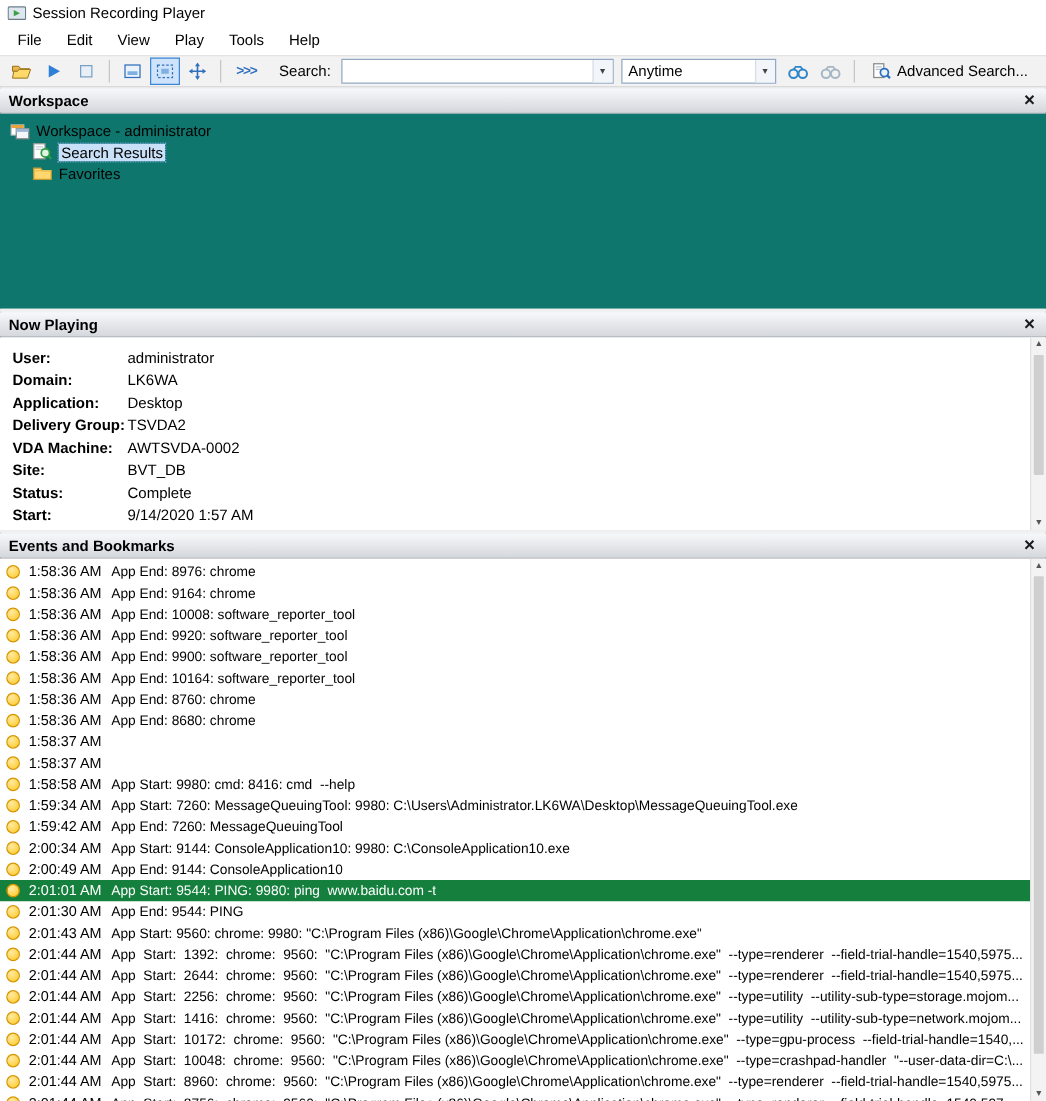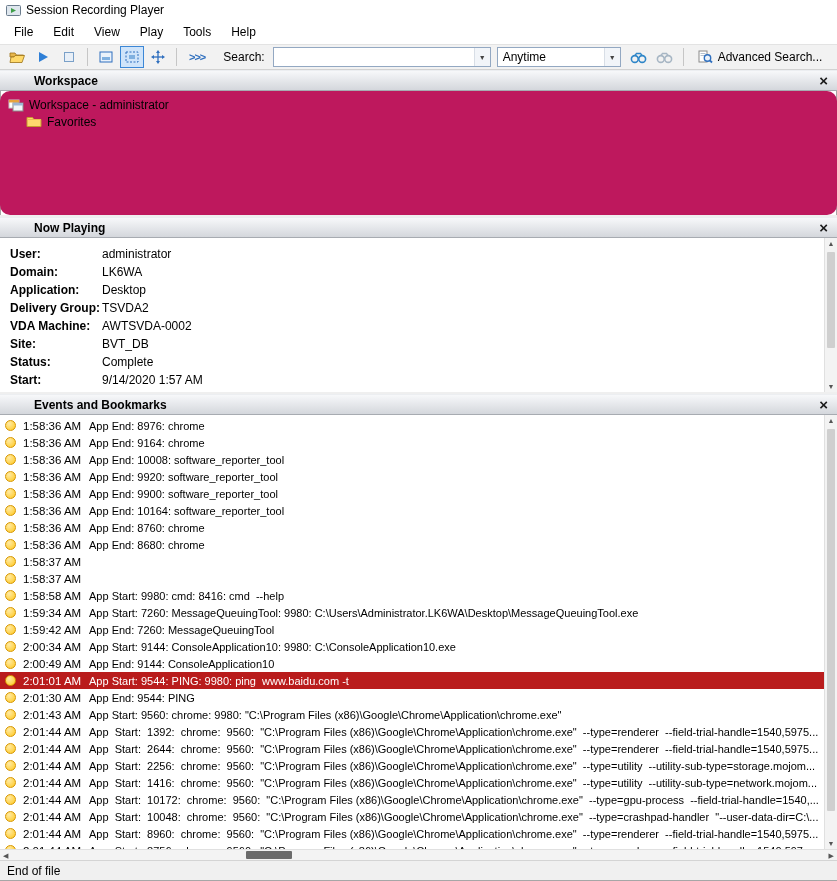--- a/index.html
+++ b/index.html
@@ -39,42 +39,42 @@
   .search-combo { width: 218px; }
   .time-combo { width: 124px; margin: 0 4px; }
   .adv-btn { display: flex; align-items: center; gap: 5px; height: 22px; padding: 0 8px; cursor: default; }
 
   
   .panel-header {
     height: 21px; display: flex; align-items: center; padding: 0 7px;
     background: linear-gradient(#f7f8fa, #d4d7dc);
     border-top: 1px solid #eceef1; border-bottom: 1px solid #a7abb1;
   }
-  .panel-title { font-weight: bold; flex: 1; margin-left: 27px; }
+  .panel-title { font-weight: bold; flex: 1; }
   .panel-close { font-weight: bold; font-size: 15px; line-height: 1; color: #1a1a1a; cursor: default; padding: 0 2px; }
   .panel-gap { height: 2px; background: #efefef; }
 
   
-  .tree-body { height: 124px; background: #be185d; padding: 5px 0 0 8px; overflow: hidden; border-radius: 10px; }
+  .tree-body { height: 156px; background: #0f766e; padding: 5px 0 0 8px; overflow: hidden; }
   .tree-row { height: 17px; display: flex; align-items: center; gap: 5px; cursor: default; }
   .tree-row.child { padding-left: 18px; }
   .tree-label.sel { background: #c8e0f8; outline: 1px dotted #6f9fd4; padding: 0 2px; }
   .ticon { display: flex; align-items: center; flex: none; }
 
   
   .np-body { height: 154px; background: #fff; position: relative; overflow: hidden; }
   .np-fields { padding: 7px 12px 0 10px; }
   .np-row { height: 18px; display: flex; align-items: center; }
   .np-label { width: 92px; font-weight: bold; flex: none; }
 
   
   .events-body { height: 434px; background: #fff; position: relative; overflow: hidden; }
   .events-list { position: absolute; left: 0; top: 2px; right: 13px; overflow: hidden; }
   .evt-row { height: 17px; display: flex; align-items: center; padding-left: 5px; cursor: default; }
-  .evt-row.selected { background: #b91c1c; color: #fff; }
+  .evt-row.selected { background: #15803d; color: #fff; }
   .evt-icon { width: 11px; height: 11px; border-radius: 50%; flex: none; margin-right: 7px;
               background: radial-gradient(circle at 35% 30%, #ffeaa3, #ffc81e); border: 1px solid #d79600; }
   .evt-time { width: 66px; flex: none; font-size: 11.5px; }
   .evt-text { white-space: pre; overflow: hidden; font-size: 11px; }
 
   
   .vscroll { position: absolute; top: 0; right: 0; bottom: 0; width: 13px; background: #f3f3f3; border-left: 1px solid #e0e0e0;
              display: flex; flex-direction: column; align-items: center; justify-content: space-between; padding: 2px 0; }
   .sb-arrow { font-size: 7px; color: #555; line-height: 1; }
   .vthumb { position: absolute; left: 2px; right: 2px; background: #cfcfcf; border-radius: 1px; }
@@ -219,20 +219,32 @@
             <rect x="1" y="2" width="10" height="8" fill="#fff" stroke="#c9c9c9"></rect>
             <rect x="1" y="2" width="10" height="2.5" fill="#e8a33d"></rect>
             <rect x="5" y="5" width="10" height="8" fill="#f3f6fa" stroke="#8a8a8a"></rect>
             <rect x="5" y="5" width="10" height="2.5" fill="#9db6d4"></rect>
           </svg>
       </span>
       <span class="tree-label">Workspace - administrator</span>
     </div>
     <div class="tree-row child">
       <span class="ticon">
+        <svg width="16" height="15" viewBox="0 0 16 15">
+            <rect x="1" y="1" width="9" height="12" fill="#fff" stroke="#9a9a9a"></rect>
+            <line x1="2.5" y1="3.5" x2="8.5" y2="3.5" stroke="#c4cdd6"></line>
+            <line x1="2.5" y1="5.5" x2="8.5" y2="5.5" stroke="#c4cdd6"></line>
+            <circle cx="10.3" cy="8.3" r="3.3" fill="#e3f2e3" stroke="#2f9e44" stroke-width="1.4"></circle>
+            <line x1="12.6" y1="10.6" x2="15" y2="13" stroke="#2f9e44" stroke-width="1.7"></line>
+          </svg>
+      </span>
+      <span class="tree-label sel">Search Results</span>
+    </div>
+    <div class="tree-row child">
+      <span class="ticon">
         <svg width="16" height="13" viewBox="0 0 16 13">
             <path d="M1 2.5 h5.5 l1.5 2 h7 v7 H1 z" fill="#ffd76e" stroke="#c79a2e"></path>
             <path d="M1 4.5 h14" stroke="#e9bd4e"></path>
           </svg>
       </span>
       <span class="tree-label">Favorites</span>
     </div>
   </div>
 </div>
 

